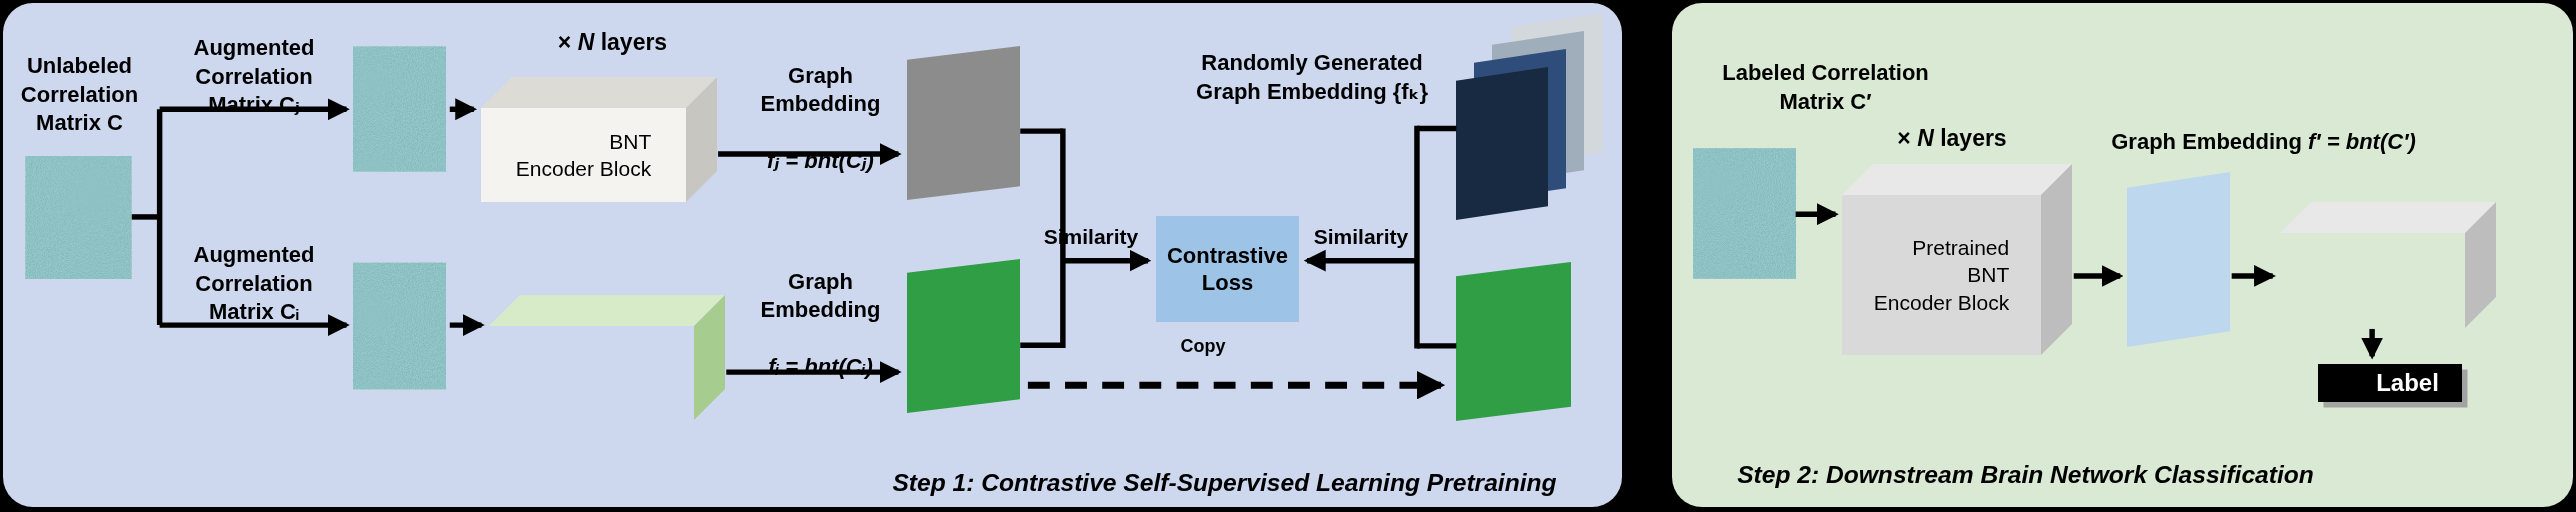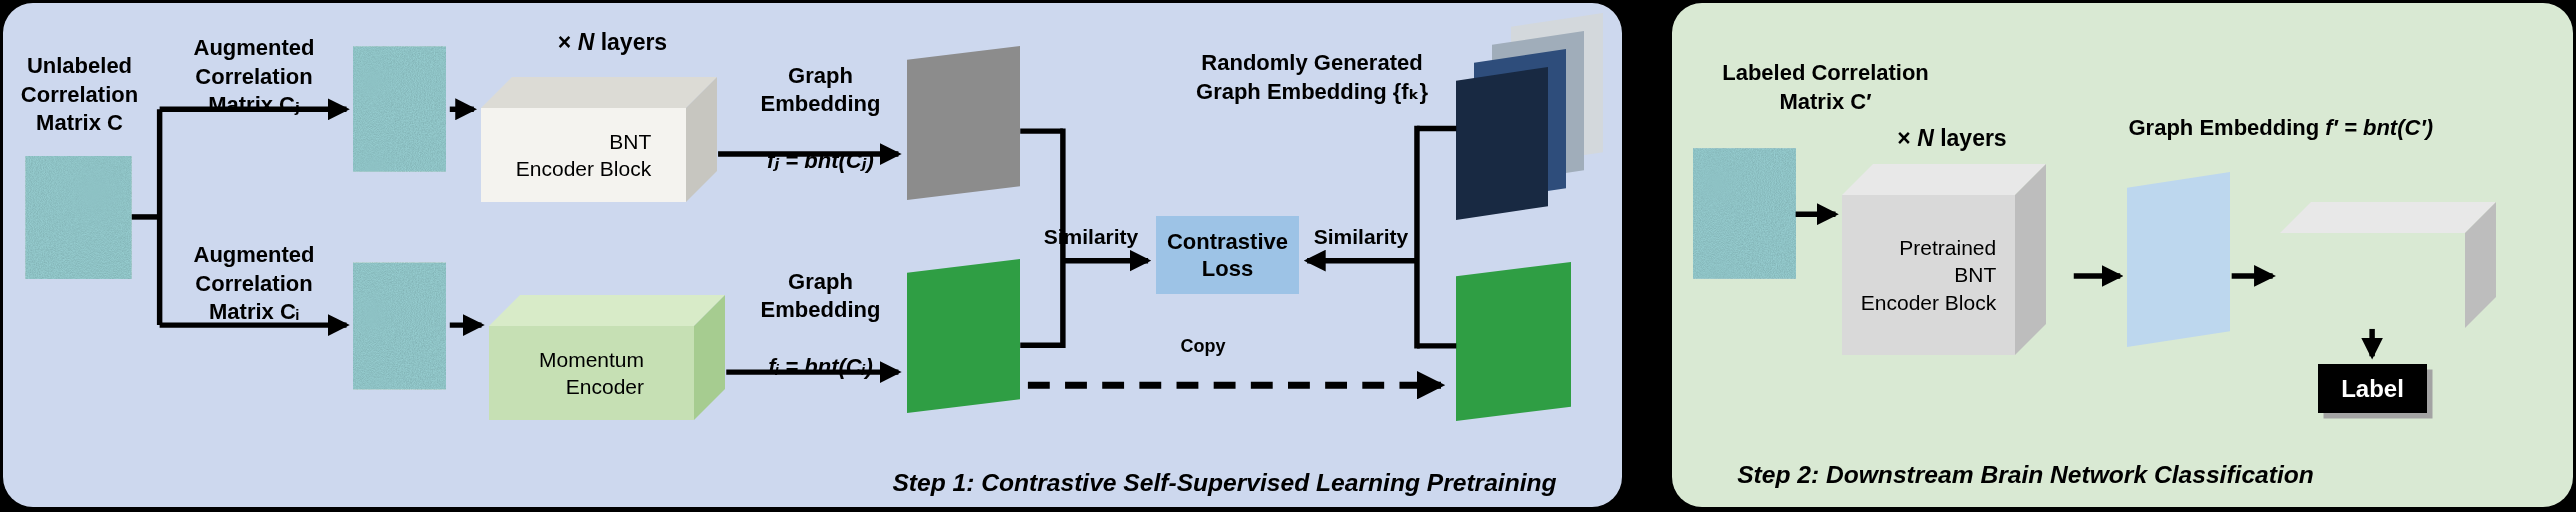--- a/index.html
+++ b/index.html
@@ -33,27 +33,27 @@
   .box-momentum .b-front{background:#c6e0b4;}
   .box-momentum .b-top{background:#d8ebc8;}
   .box-momentum .b-side{background:#a6cc90;}
   .box-gray .b-front{background:#d9d9d9;}
   .box-gray .b-top{background:#e8e8e8;}
   .box-gray .b-side{background:#bdbdbd;}
 
   
   .sheet{position:absolute;clip-path:polygon(0 9%,100% 0,100% 91%,0 100%);z-index:2;}
 
-  #contrastive-box{position:absolute;left:1156px;top:216px;width:143px;height:78px;
+  #contrastive-box{position:absolute;left:1156px;top:216px;width:143px;height:106px;
     background:#9dc3e6;display:flex;align-items:center;justify-content:center;
     font-weight:bold;font-size:22px;line-height:1.25;text-align:center;white-space:pre-line;z-index:2;}
 
-  #label-box{position:absolute;left:2318px;top:364px;width:109px;height:49px;background:#000;
+  #label-box{position:absolute;left:2318px;top:364px;width:109px;height:38px;background:#000;
     color:#fff;display:flex;align-items:center;justify-content:center;font-weight:bold;
-    font-size:24px;box-shadow:5.5px 5.5px 0 #a3a3a3;z-index:2;}
+    font-size:24px;box-shadow:5.5px 5.5px 0 #a3a3a3;z-index:2;padding-left:35px;}
 
   #overlay{position:absolute;left:0;top:0;z-index:5;pointer-events:none;}
   .ln{stroke:#000;stroke-width:10;fill:none;}
   .lnd{stroke:#000;stroke-width:13;fill:none;stroke-dasharray:40 28;}
 </style>
 </head>
 <body>
 
 <svg width="0" height="0" style="position:absolute" aria-hidden="true">
   <defs>
@@ -99,22 +99,20 @@
 <div class="box3d box-bnt" style="left:481px;top:77px;width:236px;height:125px;">
   <div class="b-top"></div>
   <div class="b-side"></div>
   <div class="b-front">BNT
 Encoder Block</div>
 </div>
 
 <div class="box3d box-momentum" style="left:489px;top:295px;width:236px;height:125px;">
   <div class="b-top"></div>
   <div class="b-side"></div>
-  <div class="b-front">Momentum
-Encoder</div>
 </div>
 
 <div class="lbl" style="left:741px;top:33px;width:159px;">
   <div>Graph
 Embedding</div>
   <div class="formula">fⱼ = bnt(Cⱼ)</div>
 </div>
 <div class="sheet" style="left:907px;top:46px;width:113px;height:154px;background:#8c8c8c;"></div>
 
 <div class="lbl" style="left:741px;top:239px;width:159px;">
@@ -146,29 +144,29 @@
 <div class="panel" id="panel-step2"></div>
 
 <div class="lbl" style="left:1697px;top:59px;width:257px;text-align:center;">Labeled Correlation
 Matrix C′</div>
 <svg class="matrix" style="left:1693px;top:148px;width:103px;height:131px;" viewBox="0 0 189 240" width="103" height="131">
   <rect width="100%" height="100%" fill="#9fd9dc" filter="url(#speckle)"></rect>
 </svg>
 
 <div class="lbl" style="left:1870px;top:124px;width:164px;font-size:23px;"><span>×</span> <i>N</i> <span>layers</span></div>
 
-<div class="box3d box-gray" style="left:1842px;top:164px;width:204px;height:191px;">
+<div class="box3d box-gray" style="left:1842px;top:164px;width:230px;height:191px;">
   <div class="b-top"></div>
   <div class="b-side"></div>
   <div class="b-front">Pretrained
 BNT
 Encoder Block</div>
 </div>
 
-<div class="lbl" style="left:2094px;top:114px;width:339px;white-space:nowrap;text-align:right;"><span>Graph Embedding </span><span class="formula">f′ = bnt(C′)</span></div>
+<div class="lbl" style="left:2094px;top:128px;width:339px;white-space:nowrap;"><span>Graph Embedding </span><span class="formula">f′ = bnt(C′)</span></div>
 
 <div class="sheet" style="left:2127px;top:172px;width:103px;height:175px;background:#bdd7ee;"></div>
 
 <div class="box3d box-gray" style="left:2280px;top:202px;width:216px;height:126px;">
   <div class="b-top"></div>
   <div class="b-side"></div>
 </div>
 
 <div id="label-box">Label</div>
 

